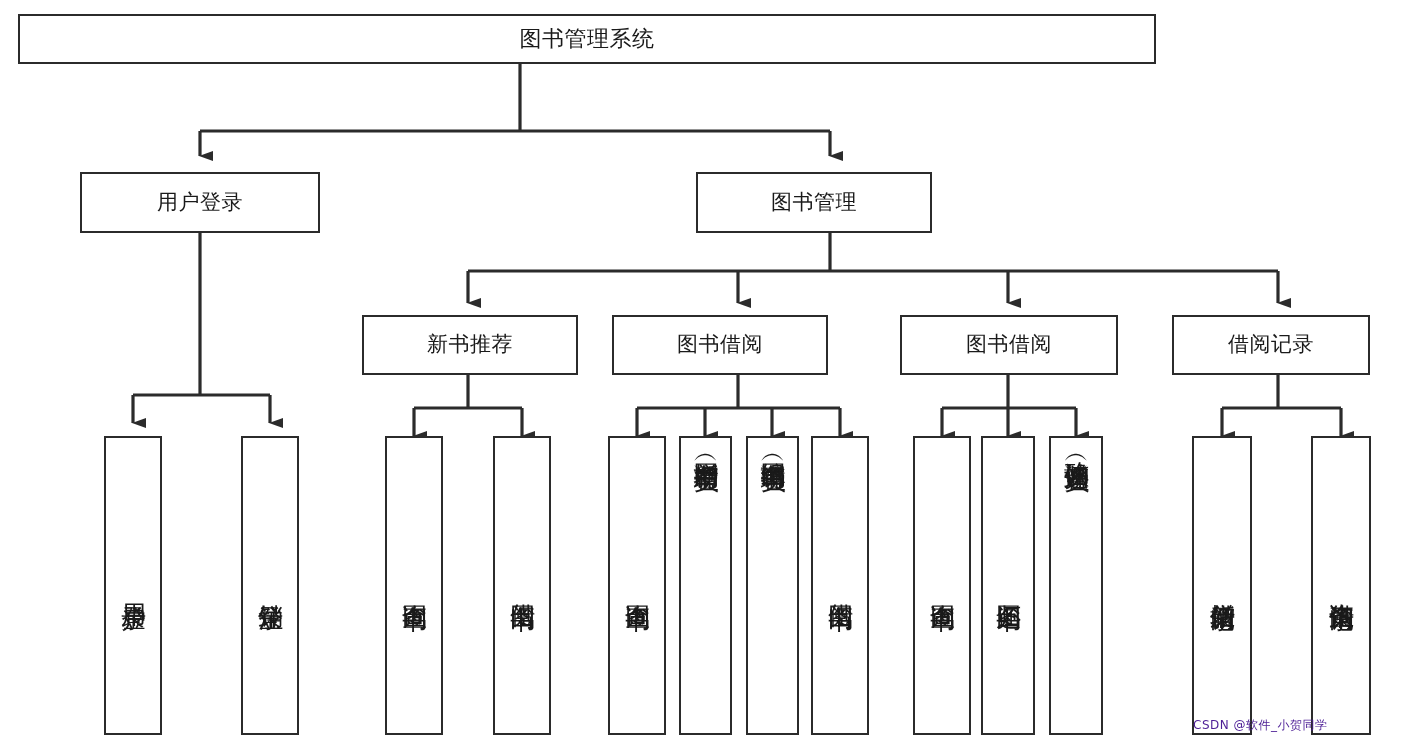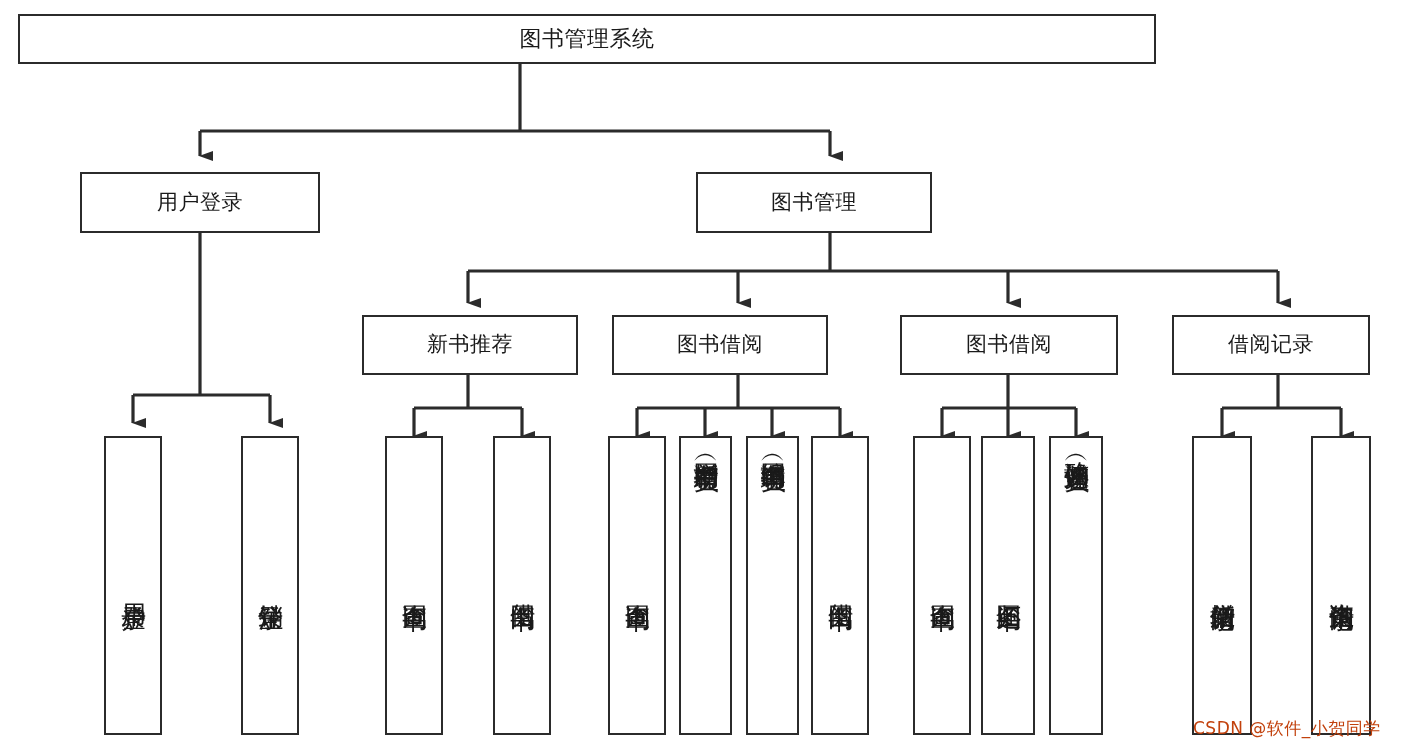--- a/index.html
+++ b/index.html
@@ -59,22 +59,22 @@
     line-height: 1.06;
     letter-spacing: 1px;
     white-space: nowrap;
   }
   .node-v.align-center {
     align-items: center;
     padding-top: 0;
   }
   .watermark {
     position: absolute;
-    font-size: 17px;
-    color: #c2410c;
+    font-size: 12px;
+    color: #4c1d95;
     letter-spacing: 0.5px;
     white-space: nowrap;
     user-select: none;
   }
 </style>
 </head>
 <body>
 
 <div id="diagram-root">
 

